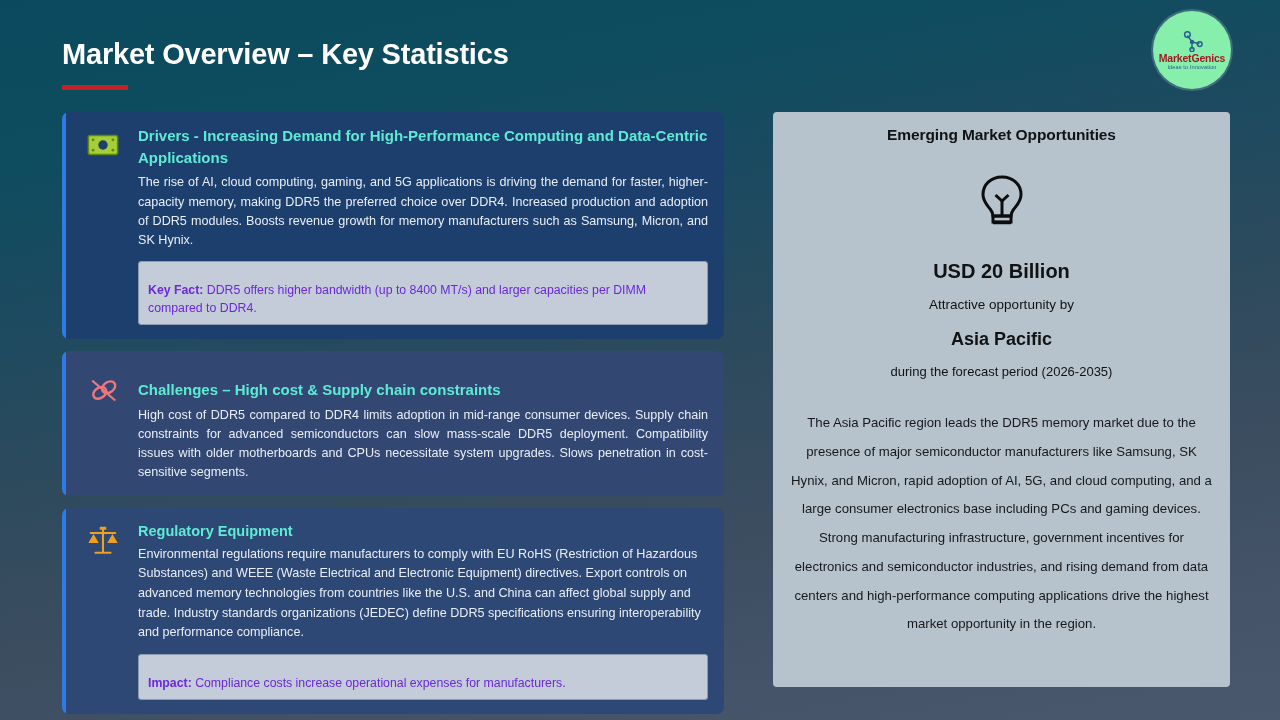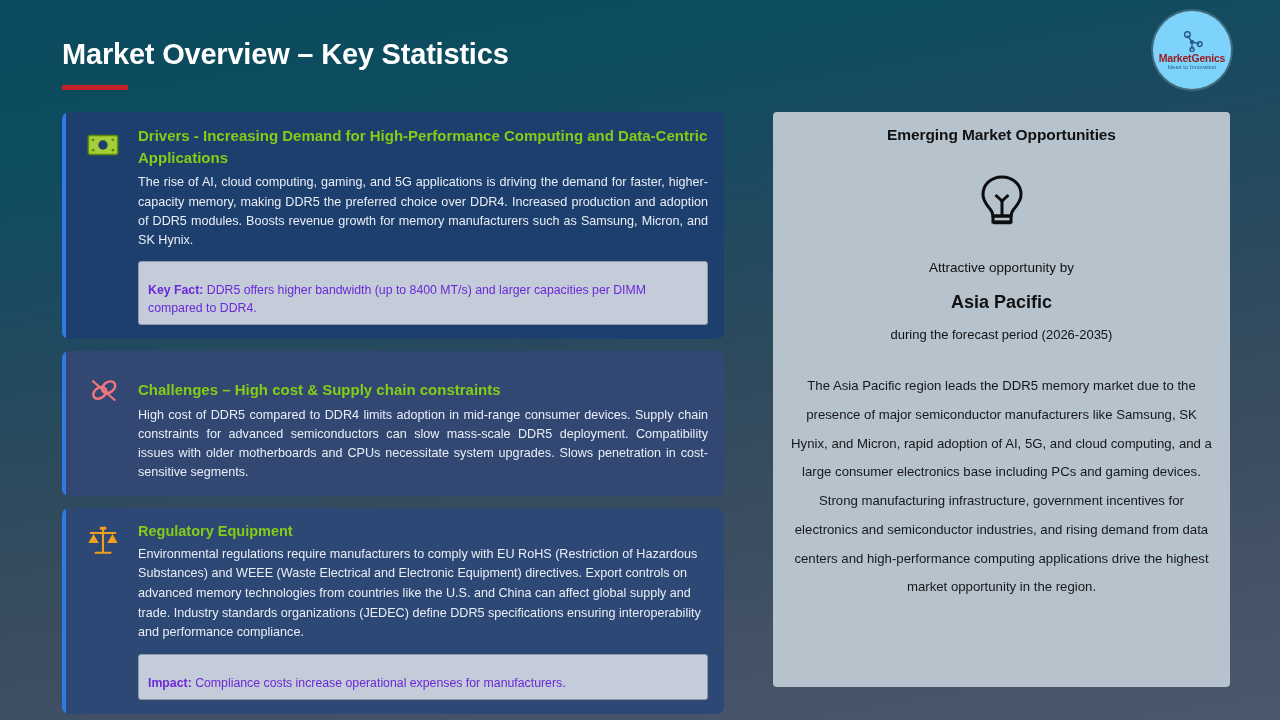--- a/index.html
+++ b/index.html
@@ -43,21 +43,21 @@
   }
 
   
   .logo-badge {
     position: absolute;
     left: 1153px;
     top: 11px;
     width: 78px;
     height: 78px;
     border-radius: 50%;
-    background: #7dd3fc;
+    background: #86efac;
     display: flex;
     flex-direction: column;
     align-items: center;
     justify-content: center;
     box-shadow: 0 0 0 2px rgba(255,255,255,0.18);
   }
   .logo-mark { width: 26px; height: 22px; display:block; margin-bottom: 1px; }
   .logo-name {
     font-size: 10.5px;
     font-weight: bold;
@@ -102,21 +102,21 @@
     position: absolute;
     left: 24px;
     top: 16px;
     width: 34px;
     height: 34px;
   }
   .card.c2 .card-icon { top: 24px; left: 26px; width: 32px; height: 32px; }
   .card-title {
     font-size: 15px;
     font-weight: bold;
-    color: #84cc16;
+    color: #5eead4;
     line-height: 1.48;
     margin: 0 0 4px 0;
   }
   .card.c2 .card-title { margin-bottom: 5px; }
   .card.c3 .card-title { font-size: 14.5px; margin-bottom: 2px; }
   .card-body {
     font-size: 12.6px;
     color: #e9eef6;
     line-height: 1.52;
     margin: 0;
@@ -262,17 +262,18 @@
   <div class="bulb-wrap">
     <svg width="56" height="58" viewBox="0 0 56 58">
       <path d="M28 3 C16.5 3 9 11 9 20.5 C9 27.5 13.5 31.5 16.5 35.5 C18.5 38.2 19 40 19 42 L37 42 C37 40 37.5 38.2 39.5 35.5 C42.5 31.5 47 27.5 47 20.5 C47 11 39.5 3 28 3 Z" fill="none" stroke="#0c0d0f" stroke-width="3"></path>
       <line x1="28" y1="42" x2="28" y2="27" stroke="#0c0d0f" stroke-width="3"></line>
       <line x1="28" y1="27" x2="21.5" y2="21" stroke="#0c0d0f" stroke-width="3"></line>
       <line x1="28" y1="27" x2="34.5" y2="21" stroke="#0c0d0f" stroke-width="3"></line>
       <rect x="19" y="42" width="18" height="6" fill="none" stroke="#0c0d0f" stroke-width="3"></rect>
       <line x1="19" y1="48.5" x2="37" y2="48.5" stroke="#0c0d0f" stroke-width="3.5"></line>
     </svg>
   </div>
+  <p class="rp-value">USD 20 Billion</p>
   <p class="rp-sub">Attractive opportunity by</p>
   <p class="rp-region">Asia Pacific</p>
   <p class="rp-period">during the forecast period (2026-2035)</p>
   <p class="rp-para">The Asia Pacific region leads the DDR5 memory market due to the presence of major semiconductor manufacturers like Samsung, SK Hynix, and Micron, rapid adoption of AI, 5G, and cloud computing, and a large consumer electronics base including PCs and gaming devices. Strong manufacturing infrastructure, government incentives for electronics and semiconductor industries, and rising demand from data centers and high-performance computing applications drive the highest market opportunity in the region.</p>
 </div>
 
 </body></html>

